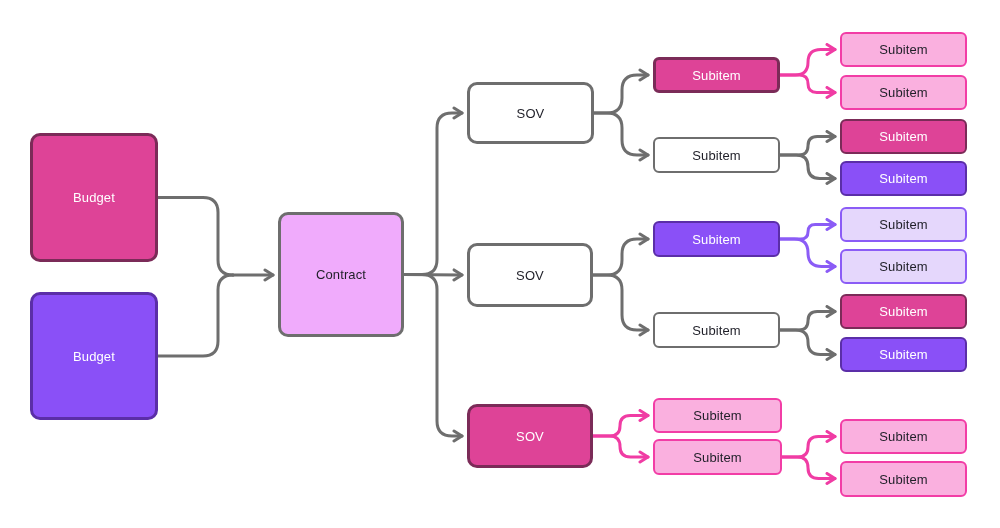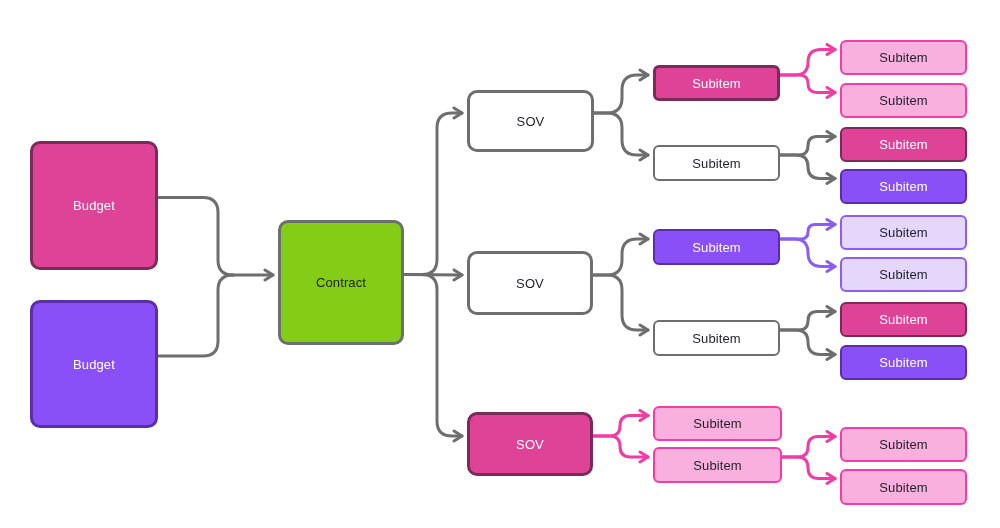--- a/index.html
+++ b/index.html
@@ -2,21 +2,21 @@
 <html><head>
 <meta charset="utf-8">
 <style>
   html,body{margin:0;padding:0;background:#ffffff;}
   .canvas{position:relative;width:1000px;height:528px;background:#ffffff;overflow:hidden;
           font-family:"Liberation Sans","DejaVu Sans",sans-serif;}
   #edge-layer{position:absolute;left:0;top:0;width:1000px;height:528px;}
   #node-layer{position:absolute;left:0;top:0;width:1000px;height:528px;}
   .node{position:absolute;display:flex;align-items:center;justify-content:center;
         box-sizing:border-box;font-size:13px;font-weight:500;letter-spacing:.1px;
-        white-space:nowrap;user-select:none;margin-top:8px;}
+        white-space:nowrap;user-select:none;}
   .edge{fill:none;stroke-width:3;stroke-linecap:round;stroke-linejoin:round;}
 </style>
 </head>
 <body>
 
 <div class="canvas">
   <svg id="edge-layer" viewBox="0 0 1000 528" xmlns="http://www.w3.org/2000/svg">
       <defs>
         <marker id="arrow-gray" viewBox="0 0 14 14" markerWidth="14" markerHeight="14" refX="11" refY="7" orient="auto" markerUnits="userSpaceOnUse">
           <path d="M 3 2 L 11 7 L 3 12" fill="none" stroke="#6E6E6E" stroke-width="3" stroke-linecap="round" stroke-linejoin="round"></path>
@@ -51,21 +51,21 @@
       <path class="edge" d="M 782 457 L 797.75 457 Q 808 457 808 446.75 L 808 446.75 Q 808 436.5 818.25 436.5 L 835 436.5" stroke="#F03CA4" marker-end="url(#arrow-pink)"></path>
       <path class="edge" d="M 782 457 L 797.25 457 Q 808 457 808 467.75 L 808 467.75 Q 808 478.5 818.75 478.5 L 835 478.5" stroke="#F03CA4" marker-end="url(#arrow-pink)"></path>
     </svg>
   <div id="node-layer">
       <div class="node" style="left: 30px; top: 133px; width: 128px; height: 129px; background: rgb(222, 67, 151); border: 3px solid rgb(123, 43, 88); color: rgb(255, 255, 255); border-radius: 10px;">
         <span>Budget</span>
       </div>
       <div class="node" style="left: 30px; top: 292px; width: 128px; height: 128px; background: rgb(138, 80, 247); border: 3px solid rgb(91, 46, 168); color: rgb(255, 255, 255); border-radius: 10px;">
         <span>Budget</span>
       </div>
-      <div class="node" style="left: 278px; top: 212px; width: 126px; height: 125px; background: #84cc16; border: 3px solid rgb(110, 110, 110); color: rgb(31, 31, 40); border-radius: 10px;">
+      <div class="node" style="left: 278px; top: 212px; width: 126px; height: 125px; background: #f0abfc; border: 3px solid rgb(110, 110, 110); color: rgb(31, 31, 40); border-radius: 10px;">
         <span>Contract</span>
       </div>
       <div class="node" style="left: 467px; top: 82px; width: 127px; height: 62px; background: rgb(255, 255, 255); border: 3px solid rgb(110, 110, 110); color: rgb(31, 31, 40); border-radius: 10px;">
         <span>SOV</span>
       </div>
       <div class="node" style="left: 467px; top: 243px; width: 126px; height: 64px; background: rgb(255, 255, 255); border: 3px solid rgb(110, 110, 110); color: rgb(31, 31, 40); border-radius: 10px;">
         <span>SOV</span>
       </div>
       <div class="node" style="left: 467px; top: 404px; width: 126px; height: 64px; background: rgb(222, 67, 151); border: 3px solid rgb(123, 43, 88); color: rgb(255, 255, 255); border-radius: 10px;">
         <span>SOV</span>

